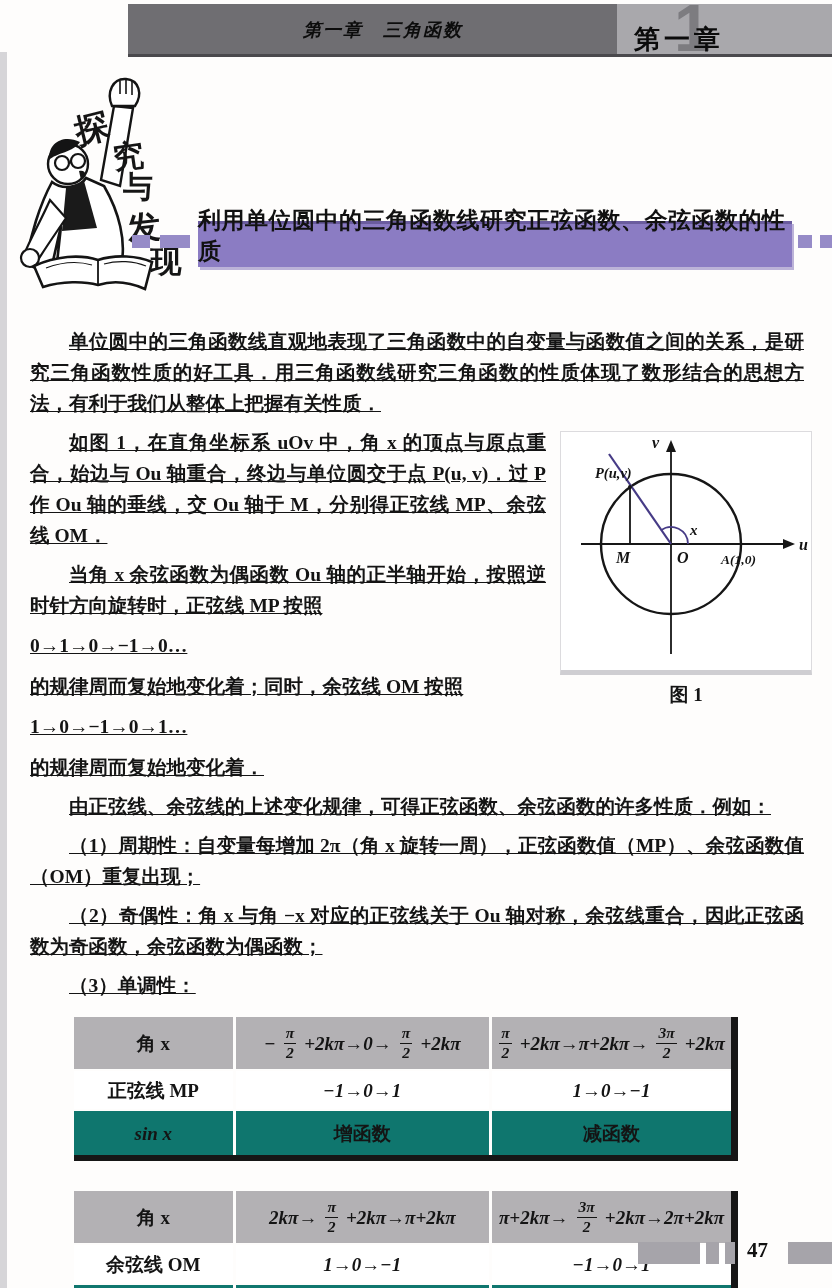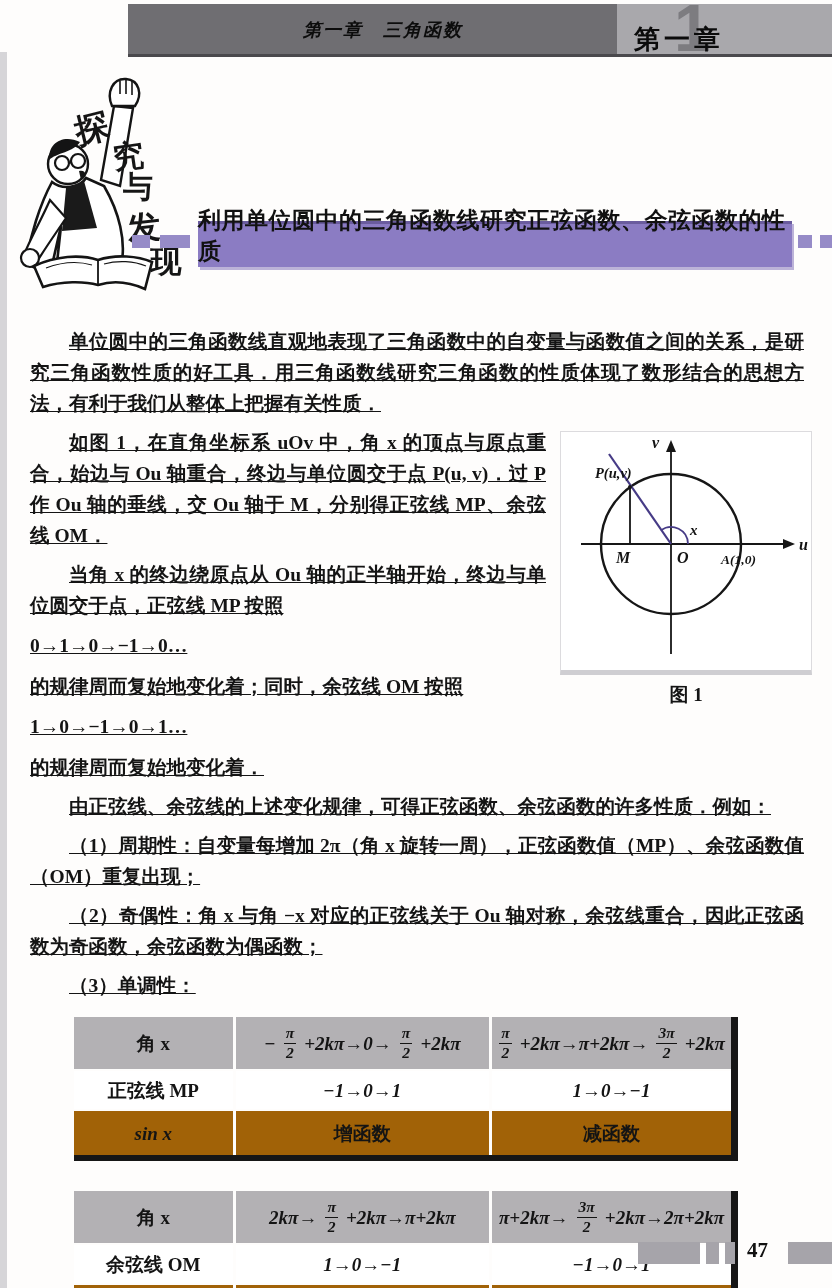--- a/index.html
+++ b/index.html
@@ -44,21 +44,21 @@
 
   
   .ttable{margin:16px 0 0 52px;width:657px;border-right:7px solid #161616;border-bottom:6px solid #161616;}
   .ttable.second{margin-top:30px;}
   .trow{display:flex;gap:3px;margin-top:2px;}
   .trow:first-child{margin-top:0;}
   .tc{display:flex;align-items:center;justify-content:center;text-align:center;}
   .c1{width:164px;}.c2{width:262px;}.c3{width:247px;}
   .hrow .tc{background:#b3b1b4;height:52px;}
   .mrow .tc{background:#ffffff;height:38px;}
-  .prow .tc{background:#a16207;height:44px;}
+  .prow .tc{background:#0f766e;height:44px;}
   .zh{font-weight:bold;font-size:19px;}
   .math{font-family:"Liberation Serif","DejaVu Serif",serif;font-style:italic;font-weight:bold;font-size:19px;gap:7px;}
   .frac{display:inline-flex;flex-direction:column;align-items:center;vertical-align:-0.55em;line-height:1.05;margin:0 1px;font-size:0.82em;}
   .frac .num{border-bottom:1.6px solid currentColor;padding:0 2px 1px;}
   .frac .den{padding-top:1px;}
 
   
   .fblock{position:absolute;background:#a6a4aa;height:22px;top:1242px;}
   .pageno{position:absolute;left:747px;top:1238px;font:bold 21px "Liberation Serif","DejaVu Serif",serif;color:#111;text-align:right;}
 </style>
@@ -142,21 +142,21 @@
           <text class="figlab" x="62" y="131" font-size="16" text-anchor="middle">M</text>
           <text class="figlab" x="34" y="46" font-size="14.5">P(u,v)</text>
           <text class="figlab" x="160" y="132" font-size="13.5">A(1,0)</text>
           <text class="figlab" x="129" y="103" font-size="15">x</text>
         </svg>
       </div>
       <div class="fig-caption">图 1</div>
     </div>
 
     <p class="indent">如图 1，在直角坐标系 uOv 中，角 x 的顶点与原点重合，始边与 Ou 轴重合，终边与单位圆交于点 P(u, v)．过 P 作 Ou 轴的垂线，交 Ou 轴于 M，分别得正弦线 MP、余弦线 OM．</p>
-    <p class="indent">当角 x 的终边绕原点从 Ou 轴的正半轴开始，终边与单位圆交于点，正弦线 MP 按照</p>
+    <p class="indent">当角 x 余弦函数为偶函数 Ou 轴的正半轴开始，按照逆时针方向旋转时，正弦线 MP 按照</p>
     <p class="formula">0→1→0→−1→0…</p>
     <p>的规律周而复始地变化着；同时，余弦线 OM 按照</p>
     <p class="formula">1→0→−1→0→1…</p>
     <p>的规律周而复始地变化着．</p>
     <p class="indent">由正弦线、余弦线的上述变化规律，可得正弦函数、余弦函数的许多性质．例如：</p>
     <p class="indent">（1）周期性：自变量每增加 2π（角 x 旋转一周），正弦函数值（MP）、余弦函数值（OM）重复出现；</p>
     <p class="indent">（2）奇偶性：角 x 与角 −x 对应的正弦线关于 Ou 轴对称，余弦线重合，因此正弦函数为奇函数，余弦函数为偶函数；</p>
     <p class="indent">（3）单调性：</p>
 
     <div class="ttable">

